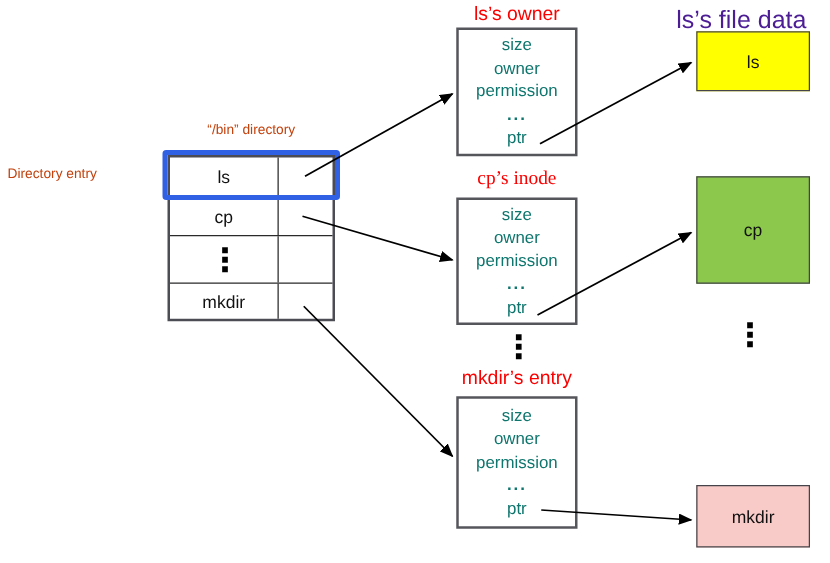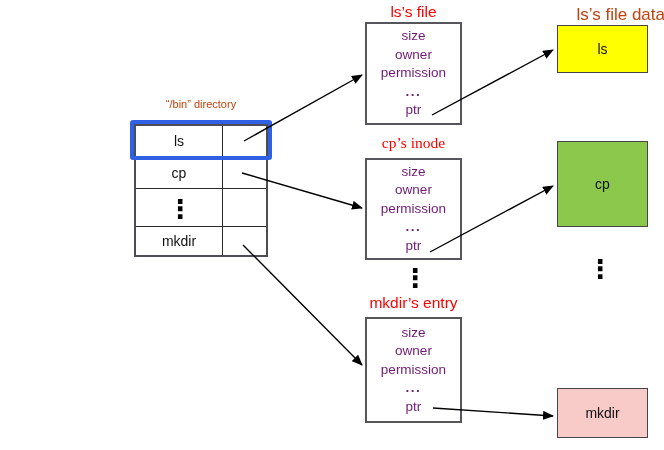--- a/index.html
+++ b/index.html
@@ -31,41 +31,41 @@
   .highlight {
     position:absolute; left:130px; top:120px; width:142px; height:40px;
     border:4px solid #3060e4; border-radius:3px; background:transparent;
   }
 
   
   .inode {
     position:absolute; left:365px; width:97px;
     border:2px solid #55555c; background:#fff;
     display:flex; flex-direction:column; justify-content:center; align-items:center;
-    font-size:13.5px; color:#701a75;
+    font-size:13.5px; color:#0f766e;
   }
   .inode .f { line-height:18.5px; height:18.5px; }
   .inode .dots-line { letter-spacing:1.5px; font-weight:bold; }
   .inode-ls { top:22px; height:103px; }
   .inode-cp { top:158px; height:102px; }
   .inode-mkdir { top:317px; height:106px; }
   .inode-title { position:absolute; left:340px; width:147px; text-align:center;
     color:#fc0000; font-size:15.5px; }
 
   
   .file-box {
     position:absolute; left:557px; width:91px;
     border:1.5px solid #44444a;
     display:flex; align-items:center; justify-content:center;
     font-size:14px; color:#111;
   }
   .file-ls { top:25px; height:48px; }
   .file-cp { top:141px; height:86px; }
   .file-mkdir { top:388px; height:50px; }
-  .file-title { position:absolute; text-align:right; color:#c2410c; font-size:17px; }
+  .file-title { position:absolute; text-align:left; color:#4c1d95; font-size:20px; }
   .ft-ls { left:541px; width:124px; top:5px; }
   .ft-cp { left:541px; width:124px; top:118px; }
   .ft-mkdir { left:536px; width:129px; top:367px; }
 
   
   .vdots {
     position:absolute; width:22px; text-align:center; color:#000;
     font-family:"DejaVu Sans", sans-serif; font-weight:bold;
     font-size:26px; line-height:26px;
   }
@@ -73,20 +73,21 @@
   .vd-inode { left:402px; top:265px; }
   .vd-file  { left:587px; top:256px; }
 
   .arrows { position:absolute; left:0; top:0; pointer-events:none; }
 </style>
 </head>
 <body>
 
 <div class="stage">
 
+  <div class="rlabel" style="left:6px; top:133px;">Directory entry</div>
   <div class="rlabel centered" style="left:134px; top:98px; width:134px;">“/bin” directory</div>
 
   <div class="dir-table">
     <div class="dir-row h31">
       <div class="name">ls</div>
       <div class="ptrcell"></div>
     </div>
     <div class="dir-row h32">
       <div class="name">cp</div>
       <div class="ptrcell"></div>
@@ -97,21 +98,21 @@
     </div>
     <div class="dir-row h28">
       <div class="name">mkdir</div>
       <div class="ptrcell"></div>
     </div>
   </div>
   <div class="vdots vd-table">⋮</div>
 
   <div class="highlight"></div>
 
-  <div class="inode-title" style="top:3px;">ls’s file</div>
+  <div class="inode-title" style="top:3px;">ls’s owner</div>
   <div class="inode-title" style="top:134px;font-family:Liberation Serif, serif;">cp’s inode</div>
   <div class="inode-title" style="top:294px;">mkdir’s entry</div>
 
   <div class="inode inode-ls">
     <div class="f">size</div>
     <div class="f">owner</div>
     <div class="f">permission</div>
     <div class="f dots-line">...</div>
     <div class="f">ptr</div>
   </div>

